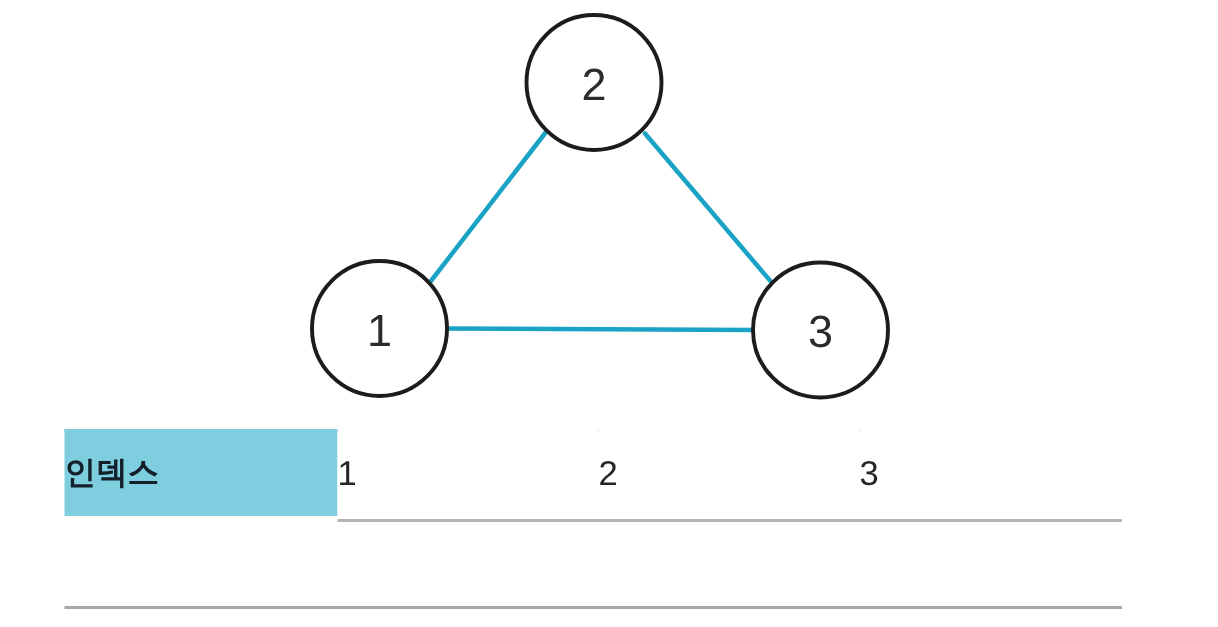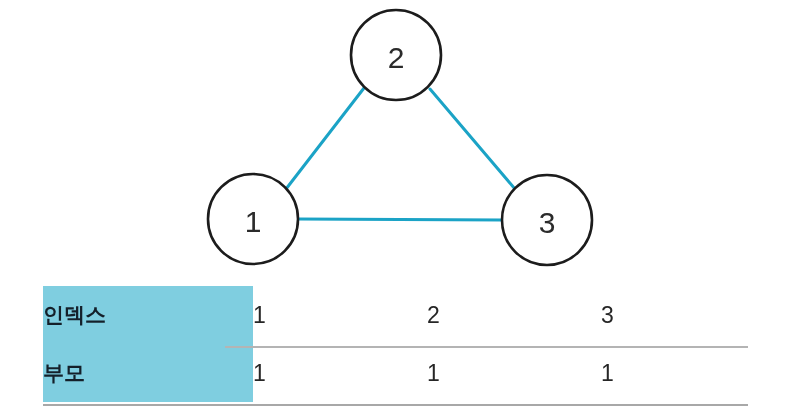--- a/index.html
+++ b/index.html
@@ -60,21 +60,21 @@
   #parent-table tr {
     height: 58px;
   }
   #parent-table td {
     padding: 0;
     vertical-align: middle;
     border: 0;
   }
 
   .rowhead-cell {
-    width: 210px;
+    width: 182px;
     background: #7fcee0;
     font-size: 21px;
     font-weight: bold;
     color: #14202a;
     padding-left: 22px;
     box-sizing: border-box;
     border-bottom: 3px solid #ffffff;
   }
   tr.row-last .rowhead-cell {
     border-bottom: 0;
@@ -135,23 +135,17 @@
 <div class="table-rule" id="rule-top"></div>
 
 <table id="parent-table">
   <tbody>
     <tr class="row-first">
       <td class="rowhead-cell">인덱스</td>
       <td class="value-cell">1</td>
       <td class="value-cell">2</td>
       <td class="value-cell col-last">3</td>
     </tr>
-    <tr class="row-last">
-      <td class="rowhead-cell">부모</td>
-      <td class="value-cell">1</td>
-      <td class="value-cell">1</td>
-      <td class="value-cell col-last">1</td>
-    </tr>
   </tbody>
 </table>
 
 <div class="table-rule" id="rule-middle"></div>
 <div class="table-rule" id="rule-bottom"></div>
 
 </body></html>

